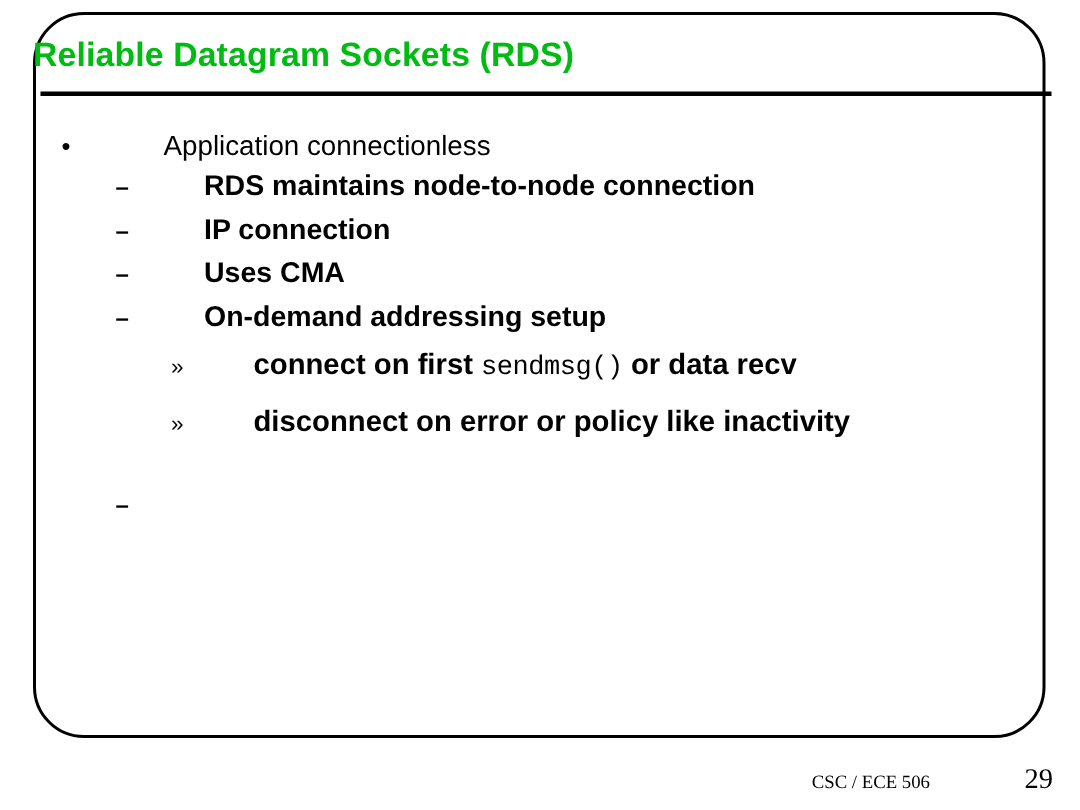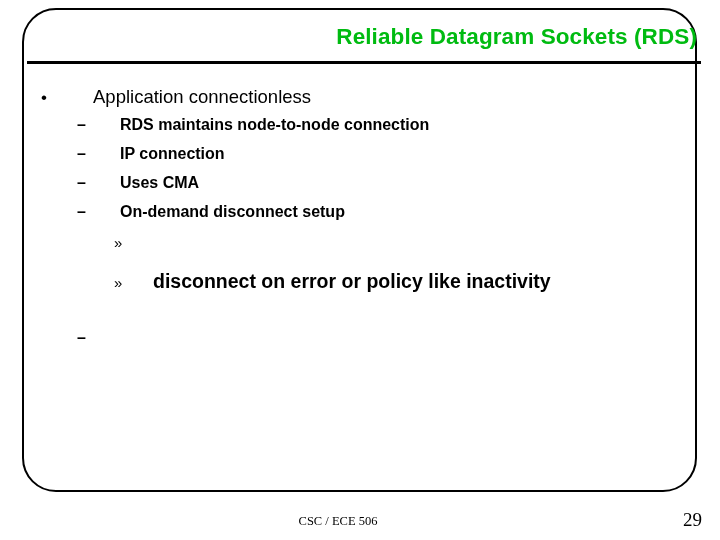--- a/index.html
+++ b/index.html
@@ -36,21 +36,21 @@
     background: transparent;
     pointer-events: none;
   }
 
   
   #title-block {
     position: absolute;
     left: 22px;
     top: 24px;
     width: 675px;
-    text-align: right;
+    text-align: left;
   }
   #slide-title {
     font-family: "Liberation Sans", sans-serif;
     font-weight: bold;
     font-size: 22.5px;
     line-height: 26px;
     color: #00bb11;
     letter-spacing: 0.1px;
     white-space: nowrap;
   }
@@ -80,20 +80,21 @@
   }
 
   .marker {
     flex: 0 0 auto;
     text-align: left;
     color: #000000;
   }
   .text {
     flex: 0 1 auto;
     white-space: nowrap;
+    margin-left: 16px;
   }
 
   
   .lvl1 {
     padding-left: 41px;
     height: 29px;
   }
   .lvl1 .marker {
     width: 52px;
     font-size: 17px;
@@ -112,21 +113,21 @@
     height: 29px;
   }
   .lvl2 .marker {
     width: 43px;
     font-size: 16px;
     font-weight: bold;
     line-height: 20px;
   }
   .lvl2 .text {
     font-family: "Liberation Sans", sans-serif;
-    font-size: 16px;
+    font-size: 19px;
     font-weight: bold;
     line-height: 20px;
   }
 
   
   .lvl3 {
     padding-left: 114px;
     height: 38px;
   }
   .lvl3 .marker {
@@ -174,24 +175,23 @@
     top: 0;
     font-size: 13px;
     line-height: 16px;
     white-space: nowrap;
   }
   #footer-center {
     position: absolute;
     left: 0;
     top: 5px;
     width: 620px;
-    text-align: center;
+    text-align: right;
     font-size: 12.5px;
     line-height: 16px;
-    padding-left: 28px;
   }
   #footer-right {
     position: absolute;
     right: 18px;
     top: 4px;
     font-size: 19px;
     line-height: 16px;
   }
 </style>
 </head>
@@ -224,25 +224,26 @@
       <span class="text">IP connection</span>
     </div>
 
     <div class="line lvl2">
       <span class="marker">–</span>
       <span class="text">Uses CMA</span>
     </div>
 
     <div class="line lvl2">
       <span class="marker">–</span>
-      <span class="text">On-demand disconnect setup</span>
+      <span class="text">On-demand addressing setup</span>
     </div>
 
     <div class="line lvl3">
       <span class="marker">»</span>
+      <span class="text"><span>connect on first </span><span class="mono">sendmsg()</span><span> or data recv</span></span>
     </div>
 
     <div class="line lvl3">
       <span class="marker">»</span>
       <span class="text">disconnect on error or policy like inactivity</span>
     </div>
 
     <div class="spacer"></div>
 
     <div class="line lvl2 last">

